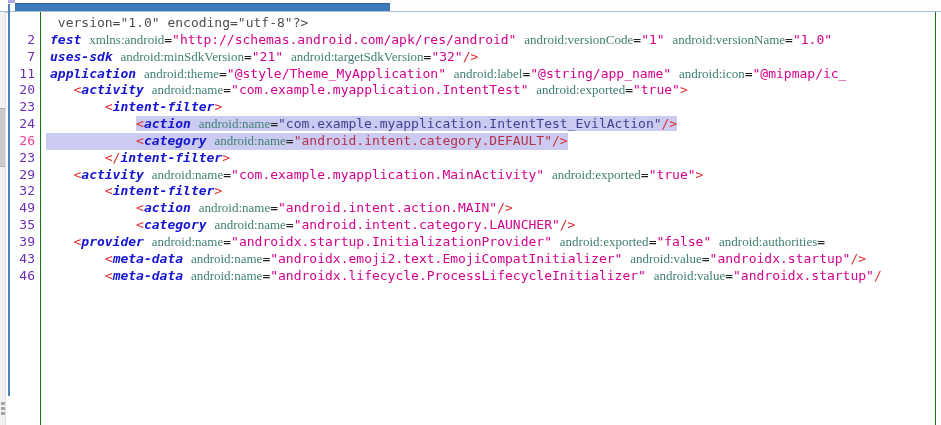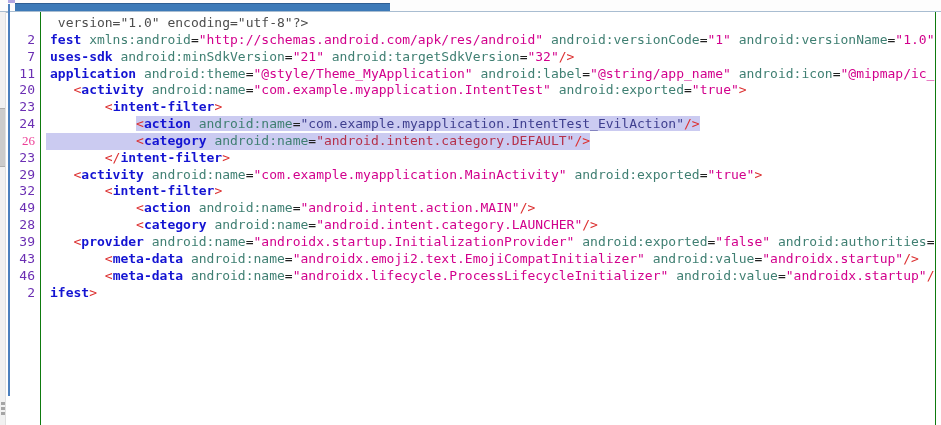--- a/index.html
+++ b/index.html
@@ -14,28 +14,28 @@
   .left-rail{position:absolute;left:0;top:12px;width:5px;height:413px;background:#f1f1f1;border-right:1px solid #e0e0e0;}
   .vthumb{position:absolute;left:0;top:96px;width:5px;height:57px;background:#cbcbcb;border-top:1px solid #aeaeae;border-bottom:1px solid #aeaeae;}
   .grip{position:absolute;left:1px;width:4px;height:3px;background:#a5a5a5;}
   
   .focus-line{position:absolute;left:8px;top:4px;width:2px;height:392px;background:var(--focusLine);}
   
   .editor{position:absolute;left:10px;top:12px;right:0;bottom:0;background:#fff;overflow:hidden;}
   .rows{position:absolute;left:0;top:3px;right:0;}
   .row{height:16.85px;line-height:16.85px;white-space:pre;}
   .num{display:inline-block;width:25px;text-align:right;color:var(--num);vertical-align:top;}
-  .num.cur{color:var(--numActive);font-family:Liberation Serif, serif;}
+  .num.cur{color:var(--numActive);}
   .code{display:inline-block;margin-left:15px;vertical-align:top;}
   .code.sel-full{background:var(--selBg);box-shadow:-4px 0 0 var(--selBg);}
   .tk-plain{color:#222;}
   .tk-decl{color:var(--decl);}
-  .tk-tag{color:var(--tag);font-weight:bold;}
+  .tk-tag{color:var(--tag);font-weight:bold;font-style:italic;}
   .tk-delim{color:var(--delim);}
-  .tk-attr{color:var(--attr);}
+  .tk-attr{color:var(--attr);font-family:Liberation Serif, serif;}
   .tk-eq{color:var(--eq);}
   .tk-val{color:var(--val);}
   .tk-valNavy{color:var(--valNavy);}
   .tk-valRed{color:var(--valRed);}
   .tk-sel{background:var(--selBg);}
   .gutter-line{position:absolute;left:30px;top:0;bottom:0;width:1px;background:var(--marginLine);}
   .margin-line{position:absolute;left:925px;top:0;bottom:0;width:1px;background:var(--marginLine);z-index:5;}
 </style>
 </head>
 <body>
@@ -63,22 +63,21 @@
         <div class="row"><span class="num">7</span><span class="code"><span class="tk-tag">uses-sdk</span><span class="tk-plain"> </span><span class="tk-attr">android:minSdkVersion</span><span class="tk-eq">=</span><span class="tk-val">"21"</span><span class="tk-plain"> </span><span class="tk-attr">android:targetSdkVersion</span><span class="tk-eq">=</span><span class="tk-val">"32"</span><span class="tk-delim">/&gt;</span></span></div>
         <div class="row"><span class="num">11</span><span class="code"><span class="tk-tag">application</span><span class="tk-plain"> </span><span class="tk-attr">android:theme</span><span class="tk-eq">=</span><span class="tk-val">"@style/Theme_MyApplication"</span><span class="tk-plain"> </span><span class="tk-attr">android:label</span><span class="tk-eq">=</span><span class="tk-val">"@string/app_name"</span><span class="tk-plain"> </span><span class="tk-attr">android:icon</span><span class="tk-eq">=</span><span class="tk-val">"@mipmap/ic_</span></span></div>
         <div class="row"><span class="num">20</span><span class="code"><span class="tk-plain">   </span><span class="tk-delim">&lt;</span><span class="tk-tag">activity</span><span class="tk-plain"> </span><span class="tk-attr">android:name</span><span class="tk-eq">=</span><span class="tk-val">"com.example.myapplication.IntentTest"</span><span class="tk-plain"> </span><span class="tk-attr">android:exported</span><span class="tk-eq">=</span><span class="tk-val">"true"</span><span class="tk-delim">&gt;</span></span></div>
         <div class="row"><span class="num">23</span><span class="code"><span class="tk-plain">       </span><span class="tk-delim">&lt;</span><span class="tk-tag">intent-filter</span><span class="tk-delim">&gt;</span></span></div>
         <div class="row"><span class="num">24</span><span class="code"><span class="tk-plain">           </span><span class="tk-delim tk-sel">&lt;</span><span class="tk-tag tk-sel">action</span><span class="tk-plain tk-sel"> </span><span class="tk-attr tk-sel">android:name</span><span class="tk-eq tk-sel">=</span><span class="tk-valNavy tk-sel">"com.example.myapplication.IntentTest_EvilAction"</span><span class="tk-delim tk-sel">/&gt;</span></span></div>
         <div class="row"><span class="num cur">26</span><span class="code sel-full"><span class="tk-plain">           </span><span class="tk-delim">&lt;</span><span class="tk-tag">category</span><span class="tk-plain"> </span><span class="tk-attr">android:name</span><span class="tk-eq">=</span><span class="tk-valRed">"android.intent.category.DEFAULT"</span><span class="tk-delim">/&gt;</span></span></div>
         <div class="row"><span class="num">23</span><span class="code"><span class="tk-plain">       </span><span class="tk-delim">&lt;/</span><span class="tk-tag">intent-filter</span><span class="tk-delim">&gt;</span></span></div>
         <div class="row"><span class="num">29</span><span class="code"><span class="tk-plain">   </span><span class="tk-delim">&lt;</span><span class="tk-tag">activity</span><span class="tk-plain"> </span><span class="tk-attr">android:name</span><span class="tk-eq">=</span><span class="tk-val">"com.example.myapplication.MainActivity"</span><span class="tk-plain"> </span><span class="tk-attr">android:exported</span><span class="tk-eq">=</span><span class="tk-val">"true"</span><span class="tk-delim">&gt;</span></span></div>
         <div class="row"><span class="num">32</span><span class="code"><span class="tk-plain">       </span><span class="tk-delim">&lt;</span><span class="tk-tag">intent-filter</span><span class="tk-delim">&gt;</span></span></div>
         <div class="row"><span class="num">49</span><span class="code"><span class="tk-plain">           </span><span class="tk-delim">&lt;</span><span class="tk-tag">action</span><span class="tk-plain"> </span><span class="tk-attr">android:name</span><span class="tk-eq">=</span><span class="tk-val">"android.intent.action.MAIN"</span><span class="tk-delim">/&gt;</span></span></div>
-        <div class="row"><span class="num">28</span><span class="code"><span class="tk-plain">           </span><span class="tk-delim">&lt;</span><span class="tk-tag">category</span><span class="tk-plain"> </span><span class="tk-attr">android:name</span><span class="tk-eq">=</span><span class="tk-val">"android.intent.category.LAUNCHER"</span><span class="tk-delim">/&gt;</span></span></div>
+        <div class="row"><span class="num">35</span><span class="code"><span class="tk-plain">           </span><span class="tk-delim">&lt;</span><span class="tk-tag">category</span><span class="tk-plain"> </span><span class="tk-attr">android:name</span><span class="tk-eq">=</span><span class="tk-val">"android.intent.category.LAUNCHER"</span><span class="tk-delim">/&gt;</span></span></div>
         <div class="row"><span class="num">39</span><span class="code"><span class="tk-plain">   </span><span class="tk-delim">&lt;</span><span class="tk-tag">provider</span><span class="tk-plain"> </span><span class="tk-attr">android:name</span><span class="tk-eq">=</span><span class="tk-val">"androidx.startup.InitializationProvider"</span><span class="tk-plain"> </span><span class="tk-attr">android:exported</span><span class="tk-eq">=</span><span class="tk-val">"false"</span><span class="tk-plain"> </span><span class="tk-attr">android:authorities</span><span class="tk-eq">=</span></span></div>
         <div class="row"><span class="num">43</span><span class="code"><span class="tk-plain">       </span><span class="tk-delim">&lt;</span><span class="tk-tag">meta-data</span><span class="tk-plain"> </span><span class="tk-attr">android:name</span><span class="tk-eq">=</span><span class="tk-val">"androidx.emoji2.text.EmojiCompatInitializer"</span><span class="tk-plain"> </span><span class="tk-attr">android:value</span><span class="tk-eq">=</span><span class="tk-val">"androidx.startup"</span><span class="tk-delim">/&gt;</span></span></div>
         <div class="row"><span class="num">46</span><span class="code"><span class="tk-plain">       </span><span class="tk-delim">&lt;</span><span class="tk-tag">meta-data</span><span class="tk-plain"> </span><span class="tk-attr">android:name</span><span class="tk-eq">=</span><span class="tk-val">"androidx.lifecycle.ProcessLifecycleInitializer"</span><span class="tk-plain"> </span><span class="tk-attr">android:value</span><span class="tk-eq">=</span><span class="tk-val">"androidx.startup"</span><span class="tk-delim">/</span></span></div>
-        <div class="row"><span class="num">2</span><span class="code"><span class="tk-tag">ifest</span><span class="tk-delim">&gt;</span></span></div>
       </div>
     <div class="gutter-line"></div>
     <div class="margin-line"></div>
   </div>
 </div>
 
 </body></html>

